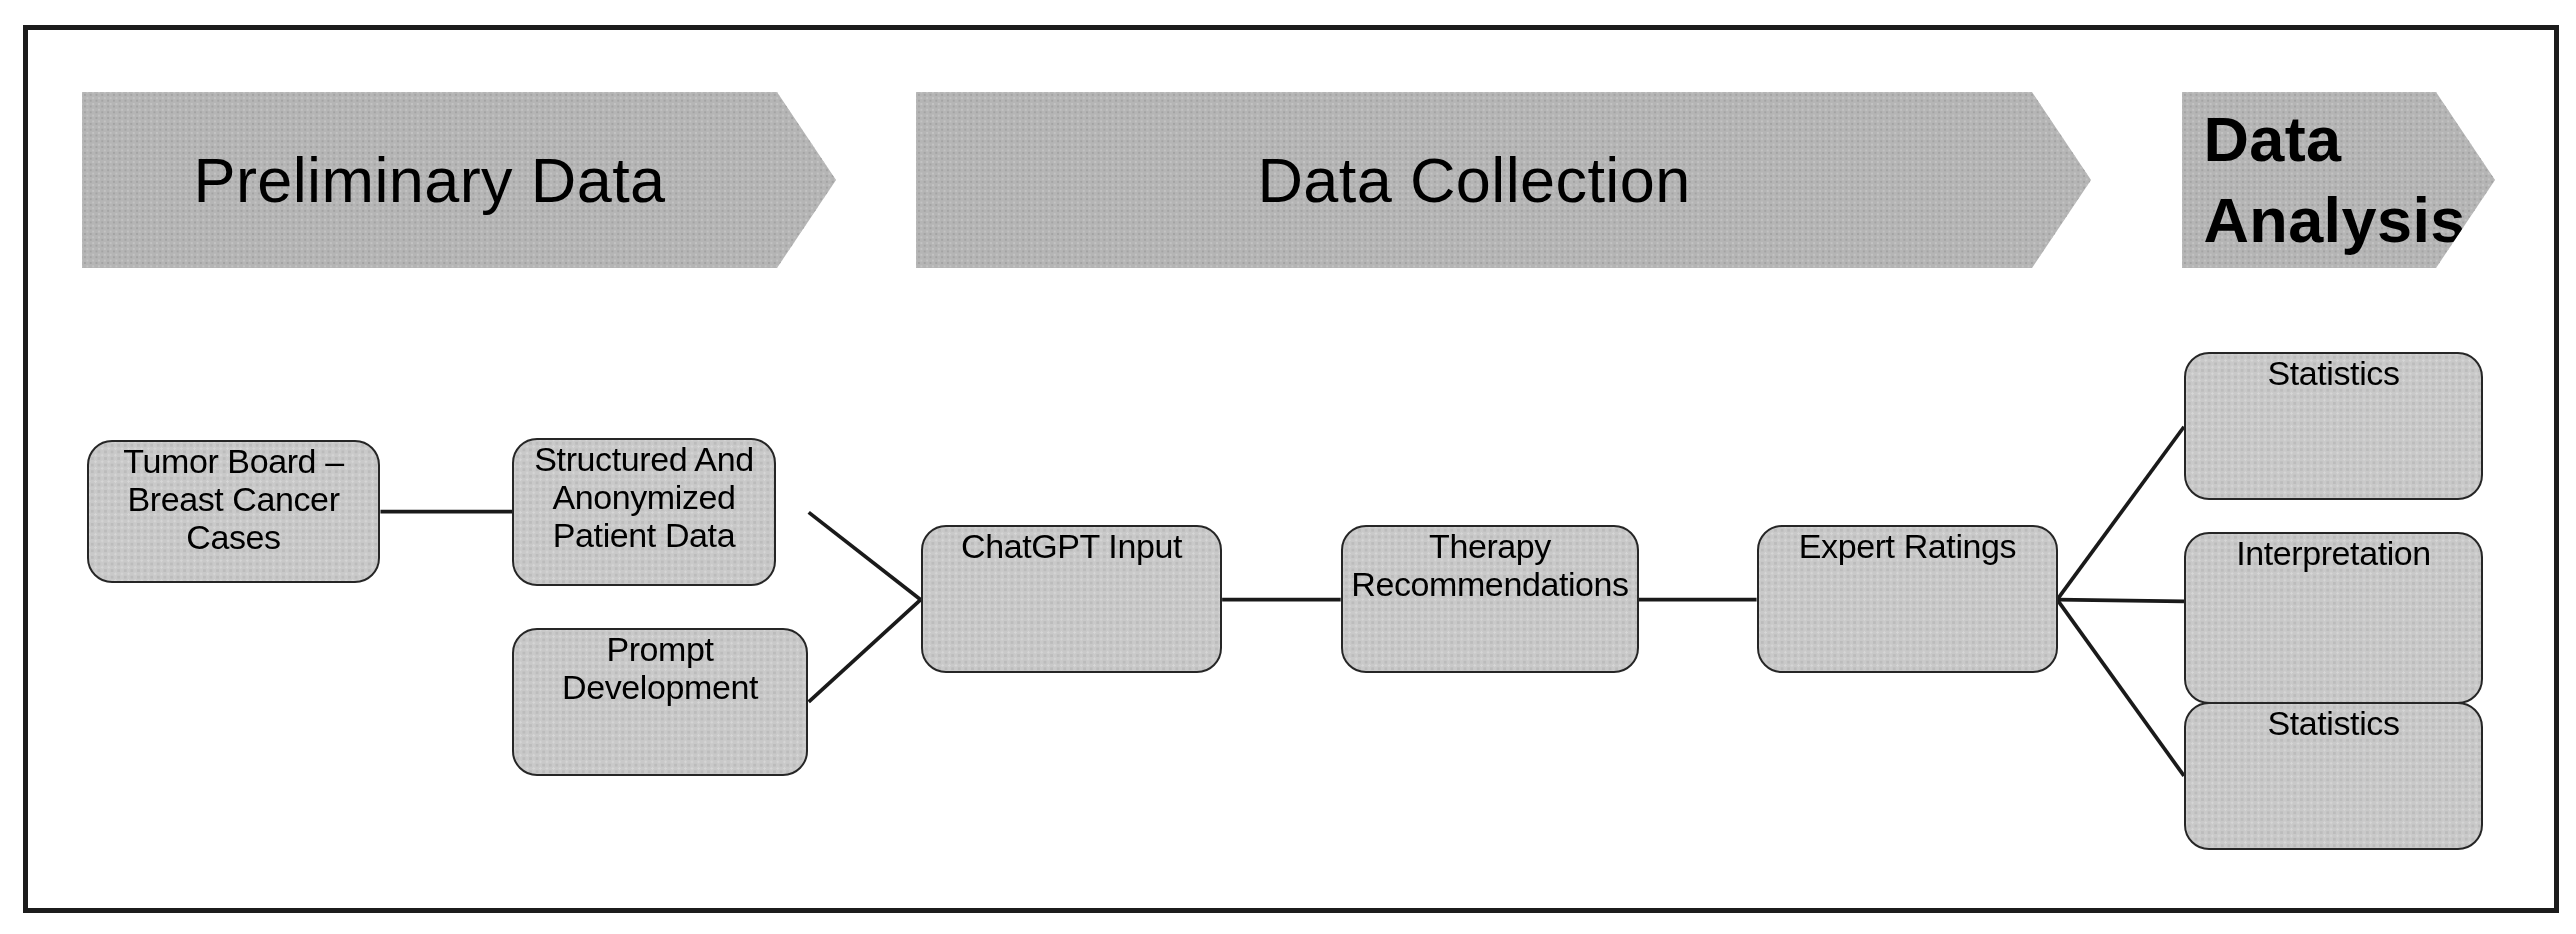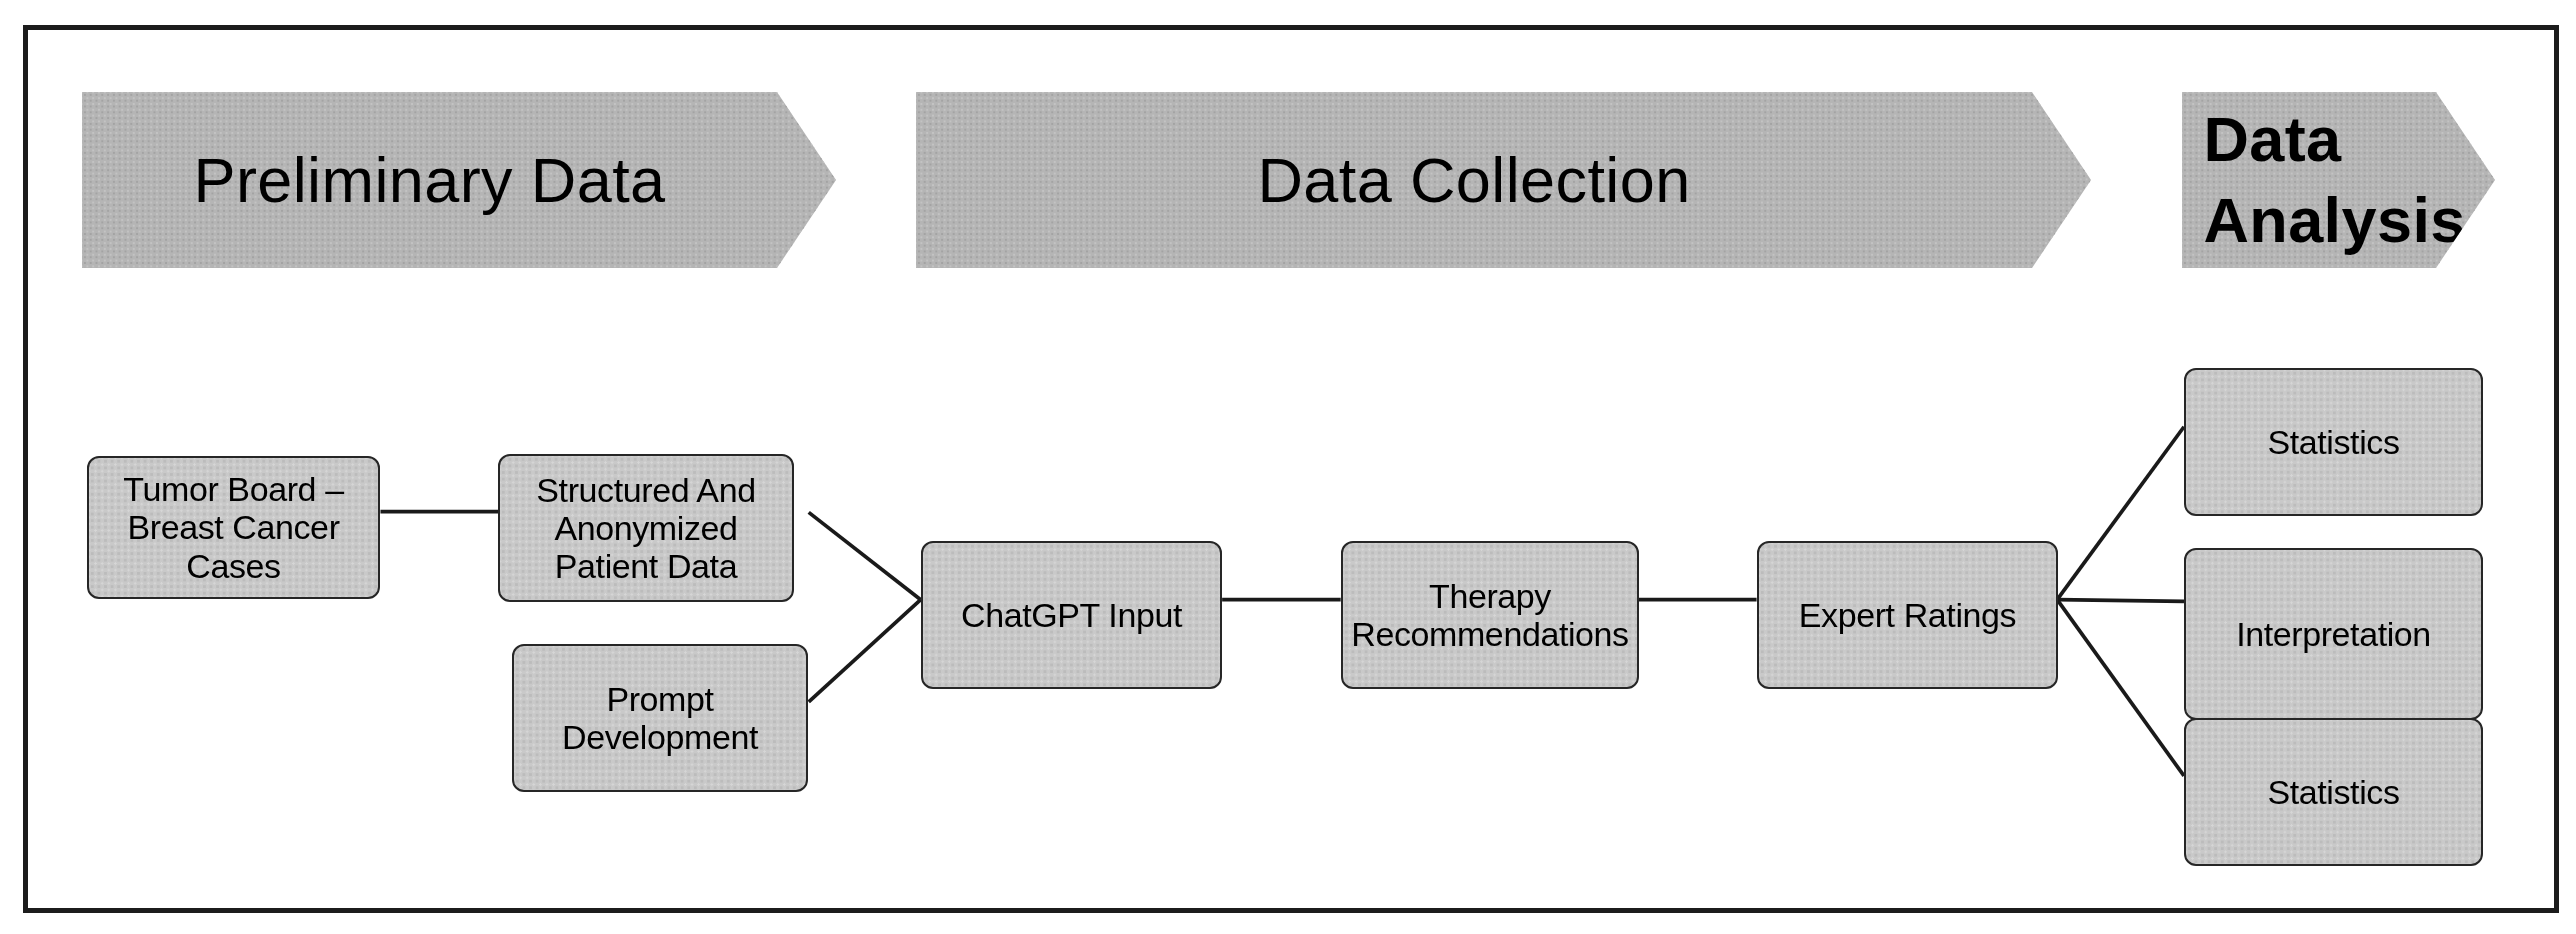--- a/index.html
+++ b/index.html
@@ -72,36 +72,35 @@
   .node {
     position: absolute;
     box-sizing: border-box;
     background-color: var(--box-fill, #c9c9c9);
     background-image:
       radial-gradient(circle, var(--box-dot, #bcbcbc) 1.4px, transparent 1.6px),
       radial-gradient(circle, var(--box-dot2, #d6d6d6) 1px, transparent 1.2px);
     background-size: 6.6px 6.6px, 6.6px 6.6px;
     background-position: 0 0, 3.3px 3.3px;
     border: 2.9px solid var(--box-border, #262626);
-    border-radius: 12px;
+    border-radius: 25px;
     display: flex;
-    align-items: center;
+    align-items: flex-start;
     justify-content: center;
     text-align: center;
-    margin-top: 16px;
   }
   .node-label {
     font-size: 34px;
     line-height: 1.12;
     color: var(--text, #000000);
     letter-spacing: -0.4px;
     white-space: pre-line;
   }
   #node-tumor-board      { left: 87px;  top: 440px; width: 293px; height: 143px; }
-  #node-structured-data  { left: 498px;  top: 438px; width: 296px; height: 148px; }
+  #node-structured-data  { left: 512px;  top: 438px; width: 264px; height: 148px; }
   #node-prompt-development { left: 512px; top: 628px; width: 296px; height: 148px; }
   #node-chatgpt-input    { left: 921px; top: 525px; width: 301px; height: 148px; }
   #node-therapy-recommendations { left: 1341px; top: 525px; width: 298px; height: 148px; }
   #node-expert-ratings   { left: 1757px; top: 525px; width: 301px; height: 148px; }
   #node-statistics       { left: 2184px; top: 352px; width: 299px; height: 148px; }
   #node-interpretation   { left: 2184px; top: 532px; width: 299px; height: 172px; }
   #node-limitations      { left: 2184px; top: 702px; width: 299px; height: 148px; }
 </style>
 </head>
 <body>

